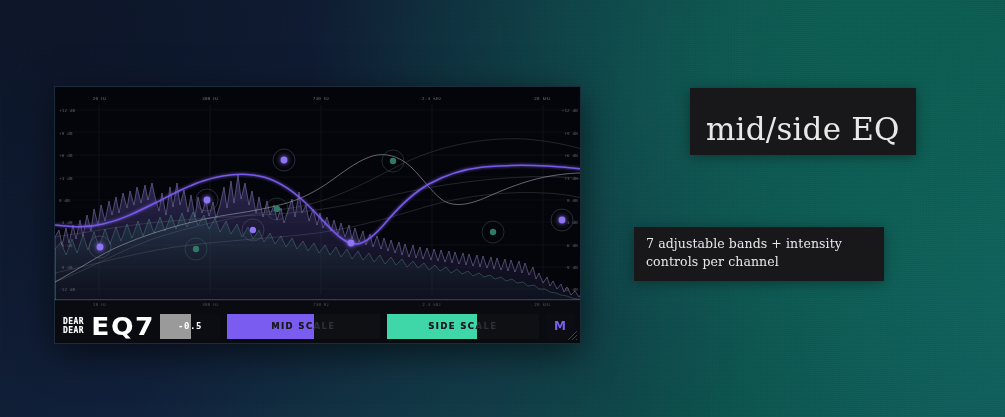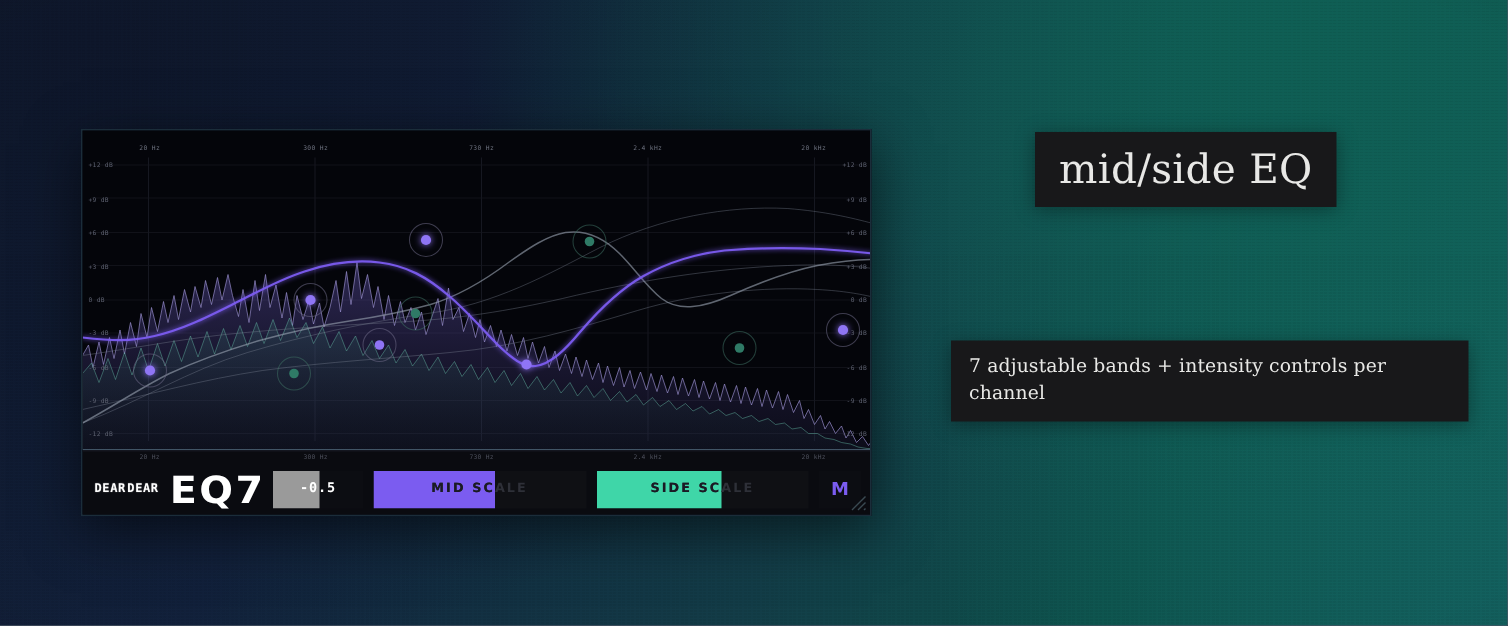--- a/index.html
+++ b/index.html
@@ -120,21 +120,21 @@
 
   #brand-block {
     display: flex;
     align-items: center;
     gap: 9px;
     margin-top: 6px;
     flex: 0 0 auto;
   }
   #brand-mark {
     display: flex;
-    flex-direction: row;
+    flex-direction: column;
     gap: 1px;
     line-height: 1;
   }
   .brand-row {
     font-family: "DejaVu Sans Mono", monospace;
     font-size: 8px;
     font-weight: 700;
     letter-spacing: .4px;
     color: #ffffff;
     text-shadow: 0 0 1px rgba(255,255,255,.45);
@@ -249,29 +249,29 @@
   .caption-box {
     position: absolute;
     background: #18181a;
     color: #e8e8e6;
     font-family: "DejaVu Serif", serif;
     box-shadow: 0 2px 12px rgba(0,0,0,.35);
   }
   #caption-title {
     left: 690px;
     top: 88px;
-    padding: 11px 16px 9px 16px;
-    font-size: 27px;
+    padding: 24px 16px 9px 16px;
+    font-size: 31px;
     line-height: 1.1;
     letter-spacing: .2px;
   }
   #caption-sub {
     left: 634px;
     top: 227px;
-    width: 345px;
+    width: 250px;
     padding: 8px 12px 10px 12px;
     font-size: 12.5px;
     line-height: 1.45;
     letter-spacing: .1px;
   }
 </style>
 </head>
 <body>
 
 <div id="bg-base"></div>

